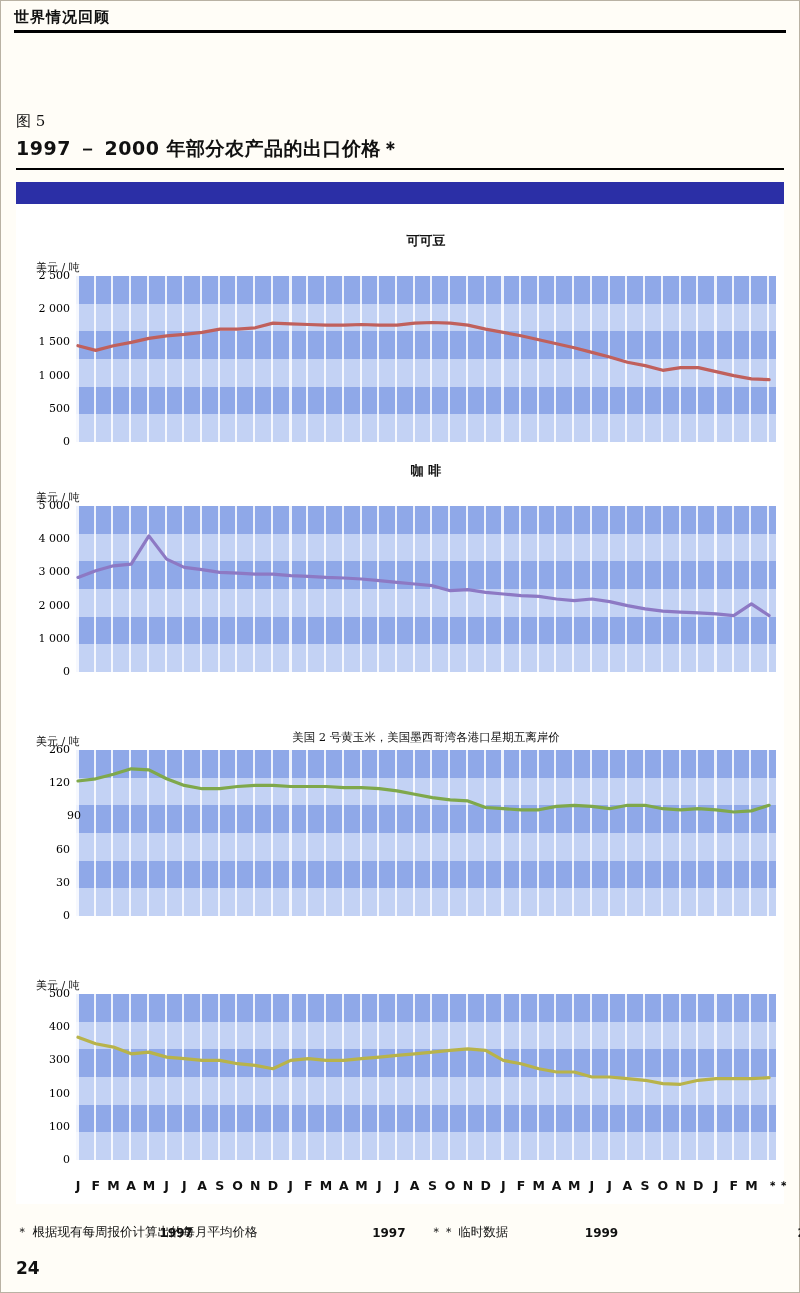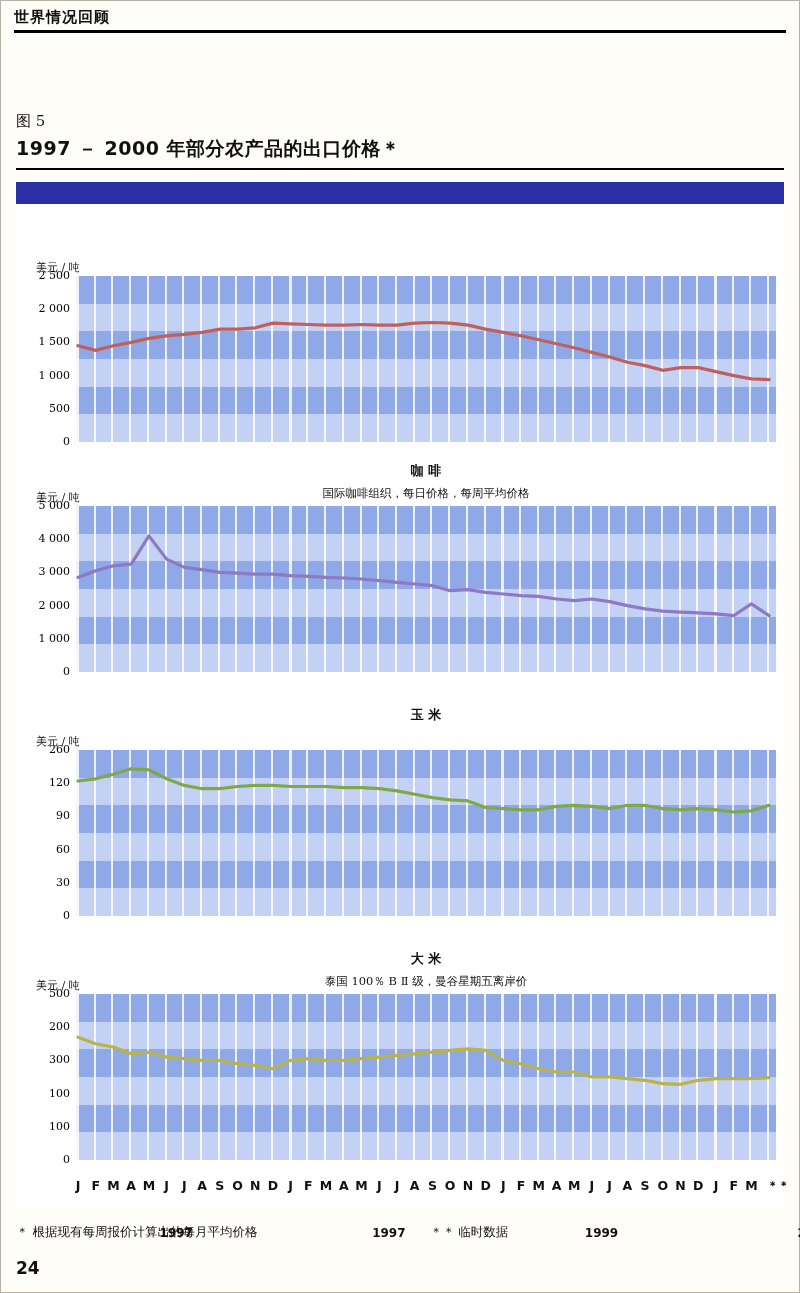--- a/index.html
+++ b/index.html
@@ -91,20 +91,21 @@
 
 <div class="fignum">图 5</div>
 <div class="figtitle">1997 － 2000 年部分农产品的出口价格＊</div>
 <div class="titlerule"></div>
 
 <div class="panel">
   <div class="panel-topbar"></div>
   <div class="chartarea">
 
     <div class="sub" id="sub0" style="top:0px;height:238px;">
+      <div class="sub-title" style="top:28px;">可可豆</div>
       <div class="axis-label" style="top:56px;">美元 / 吨</div>
       <div class="plot" style="top:72px;height:166px;">
           <div class="hband" style="top: 27.6667px; height: 27.6667px;"></div>
           <div class="hband" style="top: 83px; height: 27.6667px;"></div>
           <div class="hband" style="top: 138.333px; height: 27.6667px;"></div>
           <div class="vgrid year" style="left: 0px;"></div>
           <div class="vgrid" style="left: 17.7215px;"></div>
           <div class="vgrid" style="left: 35.443px;"></div>
           <div class="vgrid" style="left: 53.1646px;"></div>
           <div class="vgrid" style="left: 70.8861px;"></div>
@@ -150,21 +151,20 @@
     <div class="ytick" style="top: 233px; left: 0px; width: 54px;">0</div>
         <div class="ytick" style="top: 199.8px; left: 0px; width: 54px;">500</div>
         <div class="ytick" style="top: 166.6px; left: 0px; width: 54px;">1 000</div>
         <div class="ytick" style="top: 133.4px; left: 0px; width: 54px;">1 500</div>
         <div class="ytick" style="top: 100.2px; left: 0px; width: 54px;">2 000</div>
         <div class="ytick" style="top: 67px; left: 0px; width: 54px;">2 500</div>
       </div>
 
     <div class="sub" id="sub1" style="top:244px;height:238px;">
       <div class="sub-title" style="top:14px;">咖 啡</div>
-      <div class="sub-sub" style="top:38px;">国际咖啡组织，每日价格，每周平均价格</div>
       <div class="axis-label" style="top:42px;">美元 / 吨</div>
       <div class="plot" style="top:58px;height:166px;">
           <div class="hband" style="top: 27.6667px; height: 27.6667px;"></div>
           <div class="hband" style="top: 83px; height: 27.6667px;"></div>
           <div class="hband" style="top: 138.333px; height: 27.6667px;"></div>
           <div class="vgrid year" style="left: 0px;"></div>
           <div class="vgrid" style="left: 17.7215px;"></div>
           <div class="vgrid" style="left: 35.443px;"></div>
           <div class="vgrid" style="left: 53.1646px;"></div>
           <div class="vgrid" style="left: 70.8861px;"></div>
@@ -209,21 +209,21 @@
         </div>
     <div class="ytick" style="top: 219px; left: 0px; width: 54px;">0</div>
         <div class="ytick" style="top: 185.8px; left: 0px; width: 54px;">1 000</div>
         <div class="ytick" style="top: 152.6px; left: 0px; width: 54px;">2 000</div>
         <div class="ytick" style="top: 119.4px; left: 0px; width: 54px;">3 000</div>
         <div class="ytick" style="top: 86.2px; left: 0px; width: 54px;">4 000</div>
         <div class="ytick" style="top: 53px; left: 0px; width: 54px;">5 000</div>
       </div>
 
     <div class="sub" id="sub2" style="top:488px;height:238px;">
-      <div class="sub-title" style="top:14px;">玉 米</div>
+      <div class="sub-sub" style="top:38px;">美国 2 号黄玉米，美国墨西哥湾各港口星期五离岸价</div>
       <div class="axis-label" style="top:42px;">美元 / 吨</div>
       <div class="plot" style="top:58px;height:166px;">
           <div class="hband" style="top: 27.6667px; height: 27.6667px;"></div>
           <div class="hband" style="top: 83px; height: 27.6667px;"></div>
           <div class="hband" style="top: 138.333px; height: 27.6667px;"></div>
           <div class="vgrid year" style="left: 0px;"></div>
           <div class="vgrid" style="left: 17.7215px;"></div>
           <div class="vgrid" style="left: 35.443px;"></div>
           <div class="vgrid" style="left: 53.1646px;"></div>
           <div class="vgrid" style="left: 70.8861px;"></div>
@@ -262,28 +262,26 @@
           <div class="vgrid" style="left: 655.696px;"></div>
           <div class="vgrid" style="left: 673.418px;"></div>
           <div class="vgrid" style="left: 691.139px;"></div>
           <svg class="series" width="700" height="166">
             <polyline points="2.0,31.0 19.7,28.8 37.4,24.3 55.2,18.8 72.9,19.9 90.6,28.8 108.3,35.4 126.1,38.7 143.8,38.7 161.5,36.5 179.2,35.4 196.9,35.4 214.7,36.5 232.4,36.5 250.1,36.5 267.8,37.6 285.5,37.6 303.3,38.7 321.0,40.9 338.7,44.3 356.4,47.6 374.2,49.8 391.9,50.9 409.6,57.5 427.3,58.7 445.0,59.8 462.8,59.8 480.5,56.4 498.2,55.3 515.9,56.4 533.6,58.7 551.4,55.3 569.1,55.3 586.8,58.7 604.5,59.8 622.3,58.7 640.0,59.8 657.7,62.0 675.4,60.9 693.1,55.3" fill="none" stroke="#7fa84b" stroke-width="3.2" stroke-linejoin="round" stroke-linecap="round"></polyline>
           </svg>
         </div>
     <div class="ytick" style="top: 219px; left: 0px; width: 54px;">0</div>
         <div class="ytick" style="top: 185.8px; left: 0px; width: 54px;">30</div>
         <div class="ytick" style="top: 152.6px; left: 0px; width: 54px;">60</div>
-        <div class="ytick" style="top: 119.4px; left: 0px; width: 54px;">90</div>
+        <div class="ytick" style="top: 119.4px; left: 11px; width: 54px;">90</div>
         <div class="ytick" style="top: 86.2px; left: 0px; width: 54px;">120</div>
         <div class="ytick" style="top: 53px; left: 0px; width: 54px;">260</div>
       </div>
 
     <div class="sub" id="sub3" style="top:732px;height:238px;">
-      <div class="sub-title" style="top:14px;">大 米</div>
-      <div class="sub-sub" style="top:38px;">泰国 100％ B Ⅱ 级，曼谷星期五离岸价</div>
       <div class="axis-label" style="top:42px;">美元 / 吨</div>
       <div class="plot" style="top:58px;height:166px;">
           <div class="hband" style="top: 27.6667px; height: 27.6667px;"></div>
           <div class="hband" style="top: 83px; height: 27.6667px;"></div>
           <div class="hband" style="top: 138.333px; height: 27.6667px;"></div>
           <div class="vgrid year" style="left: 0px;"></div>
           <div class="vgrid" style="left: 17.7215px;"></div>
           <div class="vgrid" style="left: 35.443px;"></div>
           <div class="vgrid" style="left: 53.1646px;"></div>
           <div class="vgrid" style="left: 70.8861px;"></div>
@@ -323,21 +321,21 @@
           <div class="vgrid" style="left: 673.418px;"></div>
           <div class="vgrid" style="left: 691.139px;"></div>
           <svg class="series" width="700" height="166">
             <polyline points="2.0,43.2 19.7,49.8 37.4,53.1 55.2,59.8 72.9,58.1 90.6,63.1 108.3,64.7 126.1,66.4 143.8,66.4 161.5,69.7 179.2,71.4 196.9,74.7 214.7,66.4 232.4,64.7 250.1,66.4 267.8,66.4 285.5,64.7 303.3,63.1 321.0,61.4 338.7,59.8 356.4,58.1 374.2,56.4 391.9,54.8 409.6,56.4 427.3,66.4 445.0,69.7 462.8,74.7 480.5,78.0 498.2,78.0 515.9,83.0 533.6,83.0 551.4,84.7 569.1,86.3 586.8,89.6 604.5,90.3 622.3,86.3 640.0,84.7 657.7,84.7 675.4,84.7 693.1,83.7" fill="none" stroke="#b8b34a" stroke-width="3.2" stroke-linejoin="round" stroke-linecap="round"></polyline>
           </svg>
         </div>
     <div class="ytick" style="top: 219px; left: 0px; width: 54px;">0</div>
         <div class="ytick" style="top: 185.8px; left: 0px; width: 54px;">100</div>
         <div class="ytick" style="top: 152.6px; left: 0px; width: 54px;">100</div>
         <div class="ytick" style="top: 119.4px; left: 0px; width: 54px;">300</div>
-        <div class="ytick" style="top: 86.2px; left: 0px; width: 54px;">200</div>
+        <div class="ytick" style="top: 86.2px; left: 0px; width: 54px;">400</div>
         <div class="ytick" style="top: 53px; left: 0px; width: 54px;">500</div>
       </div>
 
     <div class="months" id="months-row" style="top:974px;">
         <span style="left: 2px;">J</span>
         <span style="left: 19.7215px;">F</span>
         <span style="left: 37.443px;">M</span>
         <span style="left: 55.1646px;">A</span>
         <span style="left: 72.8861px;">M</span>
         <span style="left: 90.6076px;">J</span>

